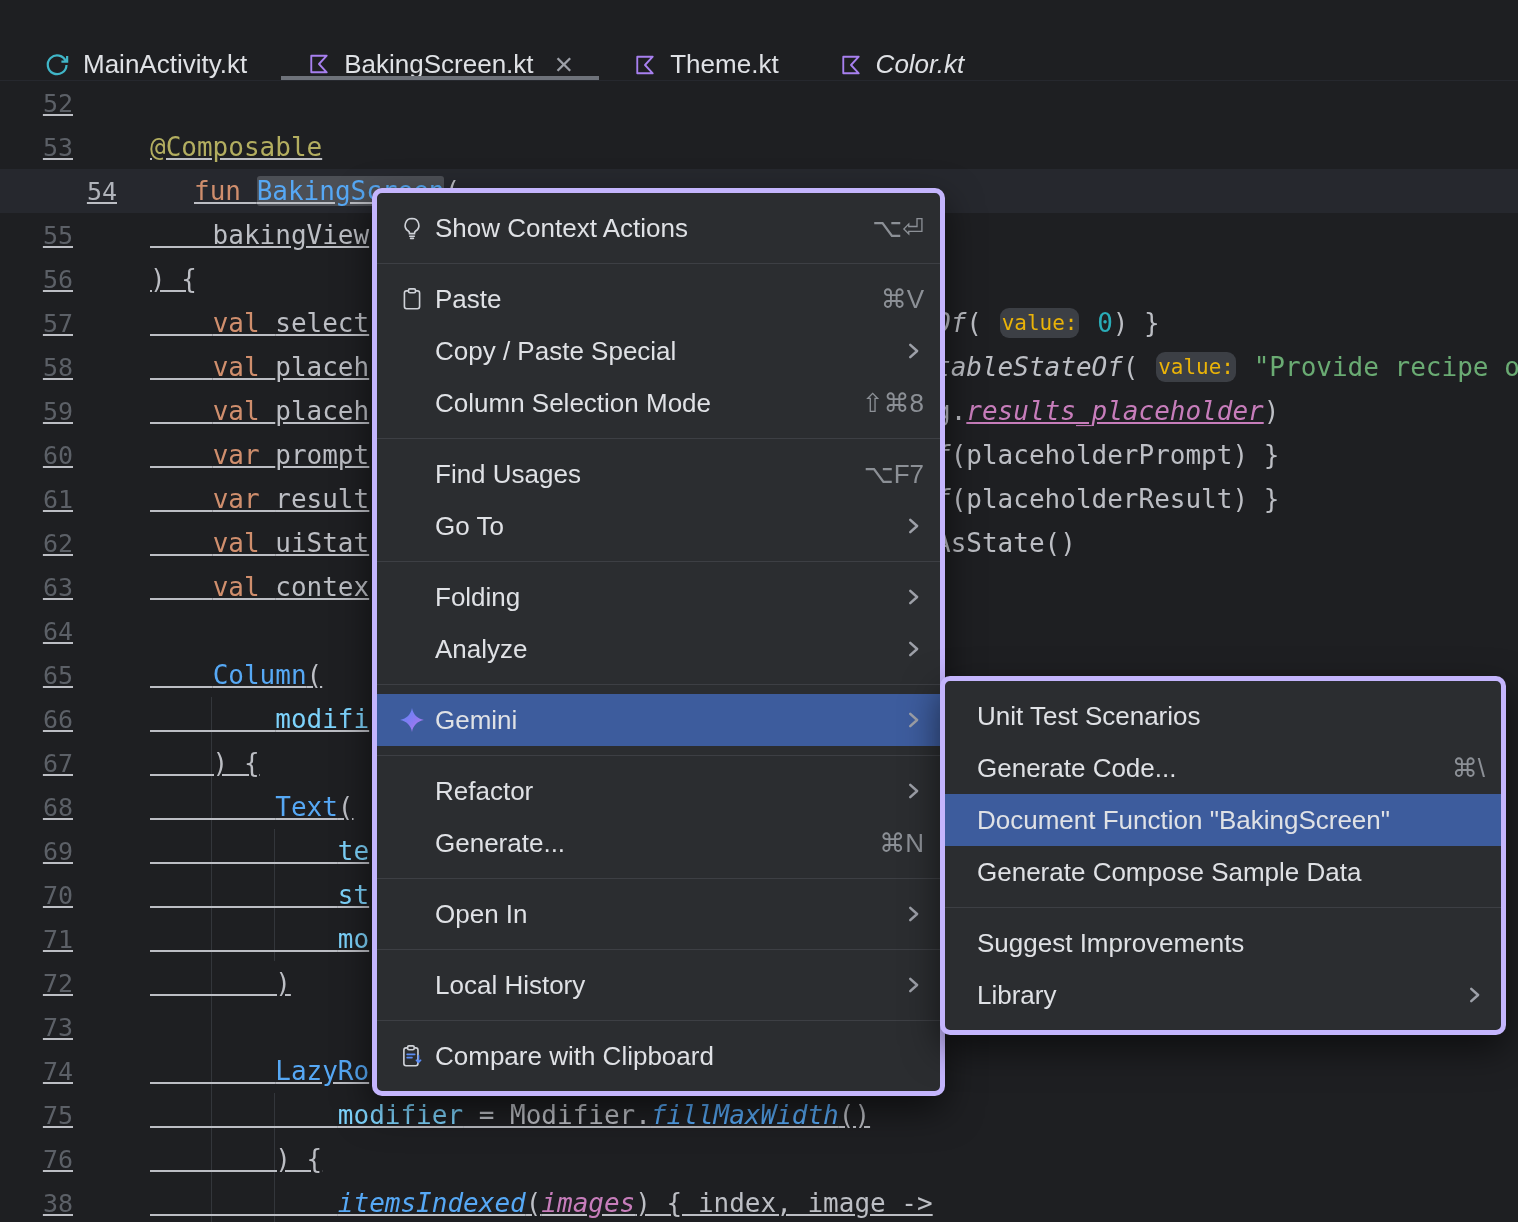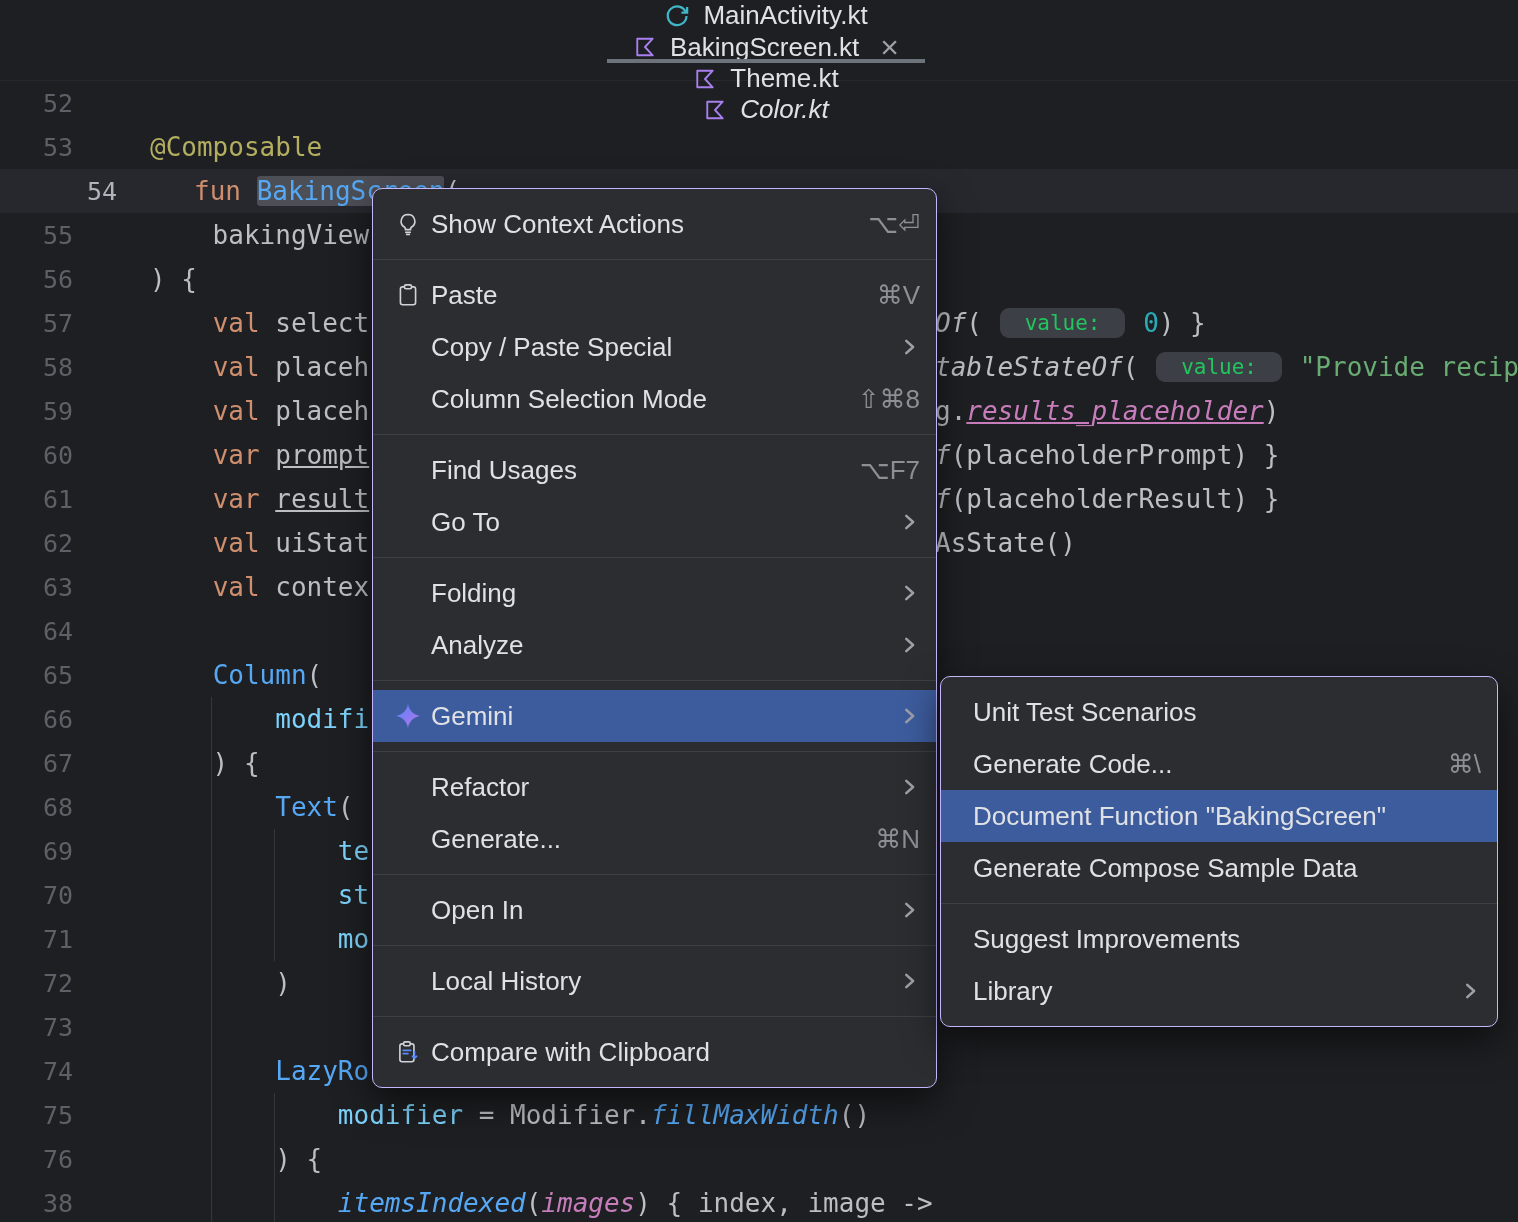--- a/index.html
+++ b/index.html
@@ -4,33 +4,33 @@
 <style>
   html,body{margin:0;padding:0;}
   body{
     width:1518px;height:1222px;overflow:hidden;position:relative;
     background:#1e1f22;color:#bcbec4;
     font-family:"Liberation Sans","DejaVu Sans",sans-serif;
     -webkit-font-smoothing:antialiased;
   }
   
   .tabbar{
-    height:80px;display:flex;align-items:center;background:#1e1f22;
-    border-bottom:1px solid #26282e;padding-left:14px;flex-direction:column;
+    height:80px;display:flex;align-items:flex-end;background:#1e1f22;
+    border-bottom:1px solid #26282e;padding-left:14px;
   }
   .tab{display:flex;align-items:center;gap:13px;padding:0 30px;font-size:26px;
        color:#dfe1e5;position:relative;white-space:nowrap;}
   .tab.active::after{content:"";position:absolute;left:4px;right:4px;bottom:0;height:4px;background:#6e727a;}
   .tab-icon{display:flex;align-items:center;}
   .tab-label.it{font-style:italic;}
   .tab-close{color:#9da0a8;font-size:32px;line-height:1;margin-left:8px;}
   
   .editor{
     position:absolute;top:81px;left:0;right:0;bottom:0;
-    font-family:"DejaVu Sans Mono",monospace;font-size:26px;
+    font-family:"DejaVu Sans Mono",monospace;font-size:26px;text-decoration:underline;
   }
   .line{height:44px;display:flex;align-items:center;position:relative;}
   .line.current{background:#26282e;}
   .ln{flex:0 0 73px;text-align:right;color:#5c6067;font-size:25px;}
   .line.current .ln{color:#b0b3ba;padding-left:44px;}
   .code{white-space:pre;padding-left:77px;}
   .right-frag{position:absolute;left:935px;top:0;height:44px;display:flex;align-items:center;white-space:pre;}
   .tk.pl{color:#bcbec4;}
   .tk.kw{color:var(--kw,#cf8e6d);}
   .tk.ann{color:var(--ann,#b3ae60);}
@@ -38,30 +38,30 @@
   .tk.arg{color:#7dd3fc;}
   .tk.str{color:var(--str,#6aab73);}
   .tk.num{color:var(--num,#2aacb8);}
   .tk.itl{font-style:italic;color:#bcbec4;}
   .tk.itlblue{font-style:italic;color:var(--blue,#56a8f5);text-align:center;}
   .tk.prop{color:var(--prop,#c77dbb);font-style:italic;text-decoration:underline;}
   .tk.propitl{color:var(--prop,#c77dbb);font-style:italic;}
   .tk.undl{text-decoration:underline;}
   .tk.sel{background:#4c4f55;border-radius:3px;}
   .tk.hint{
-    display:inline-block;font-size:21px;line-height:1.25;color:#22c55e;
-    background:#3c3f45;border-radius:9px;padding:2px 25px;margin:0 2px;
+    display:inline-block;font-size:21px;line-height:1.25;color:#eab308;
+    background:#3c3f45;border-radius:9px;padding:2px 2px;margin:0 2px;
   }
   .guide{position:absolute;width:1px;background:#33363b;}
   .g1{left:211px;top:616px;height:525px;}
   .g2{left:274px;top:748px;height:132px;}
   .g3{left:274px;top:1012px;height:129px;}
   
   .menu{
-    position:absolute;background:#2b2d30;border:1px solid #c4b5fd;border-radius:10px;
+    position:absolute;background:#2b2d30;border:5px solid #c4b5fd;border-radius:10px;
     padding:9px 0;box-shadow:0 14px 36px rgba(0,0,0,.55);z-index:10;
     font-size:26px;color:#dfe1e5;
   }
   #context-menu{left:372px;top:188px;width:563px;}
   #gemini-submenu{left:940px;top:676px;width:556px;}
   .menu-item{height:52px;display:flex;align-items:center;padding-right:16px;}
   .menu-item.selected{background:var(--sel,#3d5c9d);}
   .icon-gutter{flex:0 0 46px;margin-left:12px;display:flex;align-items:center;justify-content:center;}
   .mi-label{flex:1;white-space:nowrap;}
   #gemini-submenu .mi-label{margin-left:32px;}

